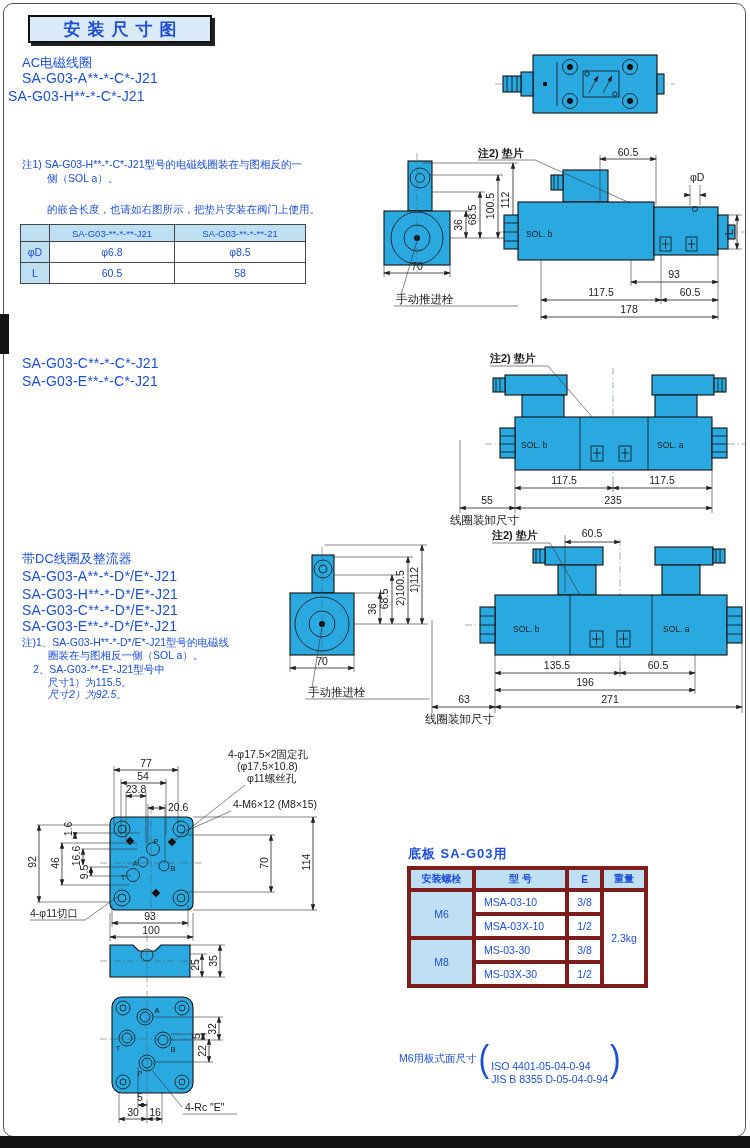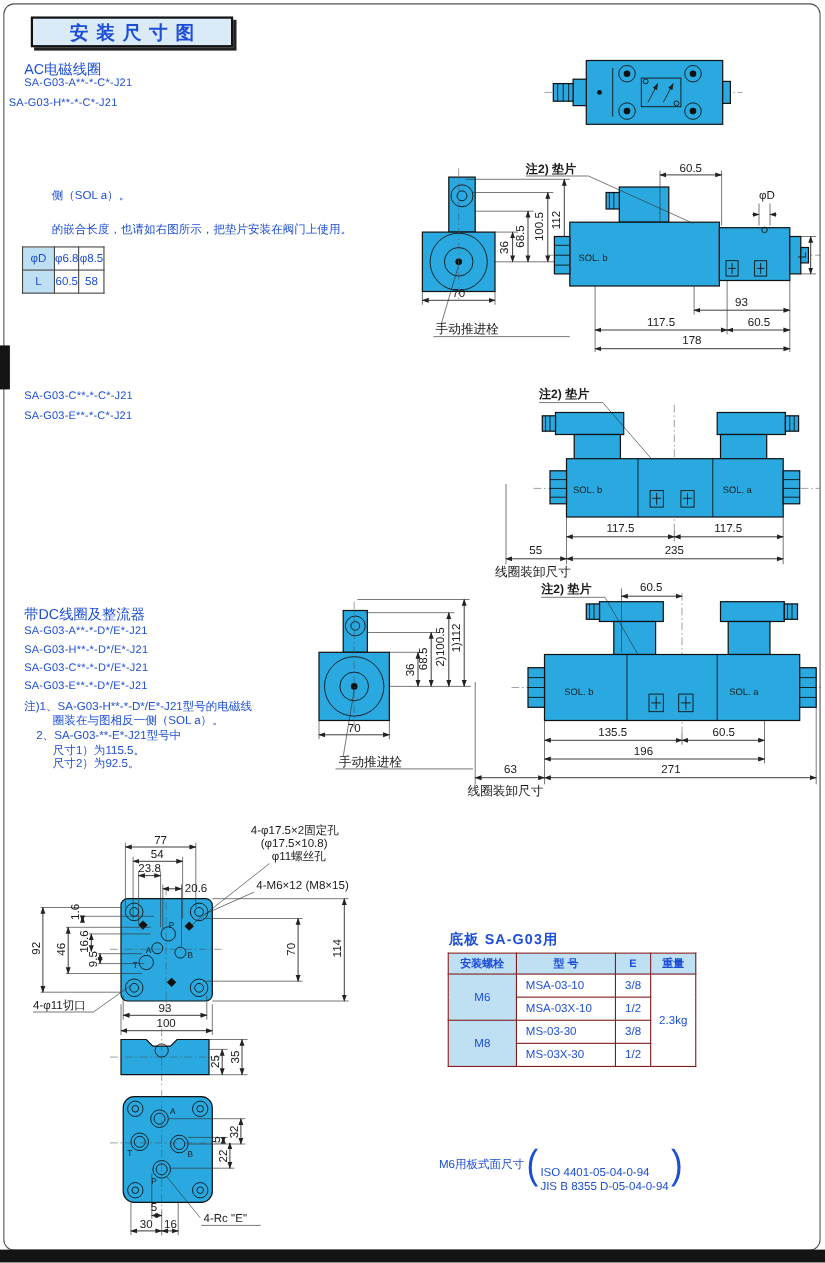--- a/index.html
+++ b/index.html
@@ -8,32 +8,32 @@
   .frame{position:absolute;left:3px;top:3px;width:741px;height:1132px;
          border:1.5px solid #555;border-radius:10px;}
   .bottombar{position:absolute;left:0;bottom:0;width:750px;height:12px;background:#141414;}
   .sidetab{position:absolute;left:0;top:314px;width:9px;height:40px;background:#141414;}
   .abs{position:absolute;}
   .titlebox{position:absolute;left:28px;top:15px;width:184px;height:28px;background:#DAEBF7;
             border:2px solid #111;box-shadow:3px 3px 0 #222;display:flex;align-items:center;
             justify-content:center;font-size:17px;font-weight:bold;letter-spacing:7px;
             padding-left:7px;box-sizing:border-box;}
   .heading{font-size:13px;}
-  .model{font-size:10px;letter-spacing:.2px;}
+  .model{font-size:14px;letter-spacing:.2px;}
   .note{font-size:10.5px;line-height:13px;white-space:nowrap;}
   table{border-collapse:collapse;}
   .spec{position:absolute;left:20px;top:224px;font-size:10.5px;}
   .spec td,.spec th{border:1px solid #444;text-align:center;padding:0;}
   .spec th{background:#BFE0F2;font-weight:normal;font-size:9.5px;height:16px;}
   .spec td{height:20px;background:#fff;}
   .spec .lbl{background:#BFE0F2;width:28px;}
   .spec .c1{width:124px;} .spec .c2{width:130px;}
   .ptitle{position:absolute;left:408px;top:845px;font-size:13px;font-weight:bold;letter-spacing:1px;}
   .plate{position:absolute;left:407px;top:866px;font-size:10.5px;table-layout:fixed;}
-  .plate td,.plate th{border:1px solid #7f1d1d;text-align:center;padding:0;height:20px;background:#fff;}
+  .plate td,.plate th{border:4px solid #7f1d1d;text-align:center;padding:0;height:20px;background:#fff;}
   .plate th{background:#BFE0F2;font-weight:bold;height:18px;font-size:10px;}
   .plate .blue{background:#BFE0F2;}
   .plate .model-col{text-align:left;padding-left:8px;}
   .pfoot{position:absolute;left:399px;top:1032px;display:flex;align-items:center;font-size:10.5px;}
   .pfoot .bigparen{font-size:32px;font-weight:300;margin:0 2px;line-height:.9;transform:scaleY(1.15);}
   .pfoot .std{line-height:12.5px;margin-top:28px;}
   svg{position:absolute;overflow:visible;}
   svg .vb{fill:#2AA9E0;stroke:#111;stroke-width:1.1;}
   svg .vbl{fill:#2AA9E0;stroke:#111;stroke-width:.8;}
   svg .ln{stroke:#111;stroke-width:.8;fill:none;}
@@ -61,25 +61,31 @@
         <path d="M0,1.5 L10,5 L0,8.5 z" fill="#222"></path>
       </marker>
     </defs>
   </svg>
 
   <div class="titlebox">安装尺寸图</div>
 
   <div class="abs heading" style="left:22px;top:54px;">AC电磁线圈</div>
   <div class="abs model" style="left:22px;top:70px;">SA-G03-A**-*-C*-J21</div>
   <div class="abs model" style="left:8px;top:88px;">SA-G03-H**-*-C*-J21</div>
+  <div class="abs note" style="left:22px;top:158px;">注1) SA-G03-H**-*-C*-J21型号的电磁线圈装在与图相反的一</div>
   <div class="abs note" style="left:47px;top:172px;">侧（SOL a）。</div>
   <div class="abs note" style="left:47px;top:203px;">的嵌合长度，也请如右图所示，把垫片安装在阀门上使用。</div>
 
   <table class="spec">
     <tbody>
+        <tr>
+      <th class="lbl"></th>
+      <th class="c1">SA-G03-**-*-**-J21</th>
+      <th class="c2">SA-G03-**-*-**-21</th>
+    </tr>
     <tr>
       <td class="lbl">φD</td>
       <td>φ6.8</td>
       <td>φ8.5</td>
     </tr>
     <tr>
       <td class="lbl">L</td>
       <td>60.5</td>
       <td>58</td>
     </tr>
@@ -261,21 +267,21 @@
 
   <div class="abs heading" style="left:22px;top:550px;">带DC线圈及整流器</div>
   <div class="abs model" style="left:22px;top:568px;">SA-G03-A**-*-D*/E*-J21</div>
   <div class="abs model" style="left:22px;top:586px;">SA-G03-H**-*-D*/E*-J21</div>
   <div class="abs model" style="left:22px;top:602px;">SA-G03-C**-*-D*/E*-J21</div>
   <div class="abs model" style="left:22px;top:618px;">SA-G03-E**-*-D*/E*-J21</div>
   <div class="abs note" style="left:22px;top:636px;">注)1、SA-G03-H**-*-D*/E*-J21型号的电磁线</div>
   <div class="abs note" style="left:48px;top:649px;">圈装在与图相反一侧（SOL a）。</div>
   <div class="abs note" style="left:33px;top:663px;">2、SA-G03-**-E*-J21型号中</div>
   <div class="abs note" style="left:48px;top:676px;">尺寸1）为115.5。</div>
-  <div class="abs note" style="left:48px;top:688px;">尺寸2）为92.5。</div>
+  <div class="abs note" style="left:48px;top:688px;font-style:italic;">尺寸2）为92.5。</div>
 
   <svg style="left:270px;top:525px;" width="480" height="215">
     <g>
       <rect class="vb" x="42" y="30" width="22" height="38"></rect>
       <circle class="ln" cx="53" cy="44" r="9"></circle>
         <circle class="ln" cx="53" cy="44" r="4"></circle>
       <rect class="vb" x="20" y="68" width="64" height="62"></rect>
       <circle class="ln" cx="52" cy="99" r="27"></circle>
       <circle class="ln" cx="52" cy="99" r="13"></circle>
       <circle cx="52" cy="99" r="3" fill="#111"></circle>

